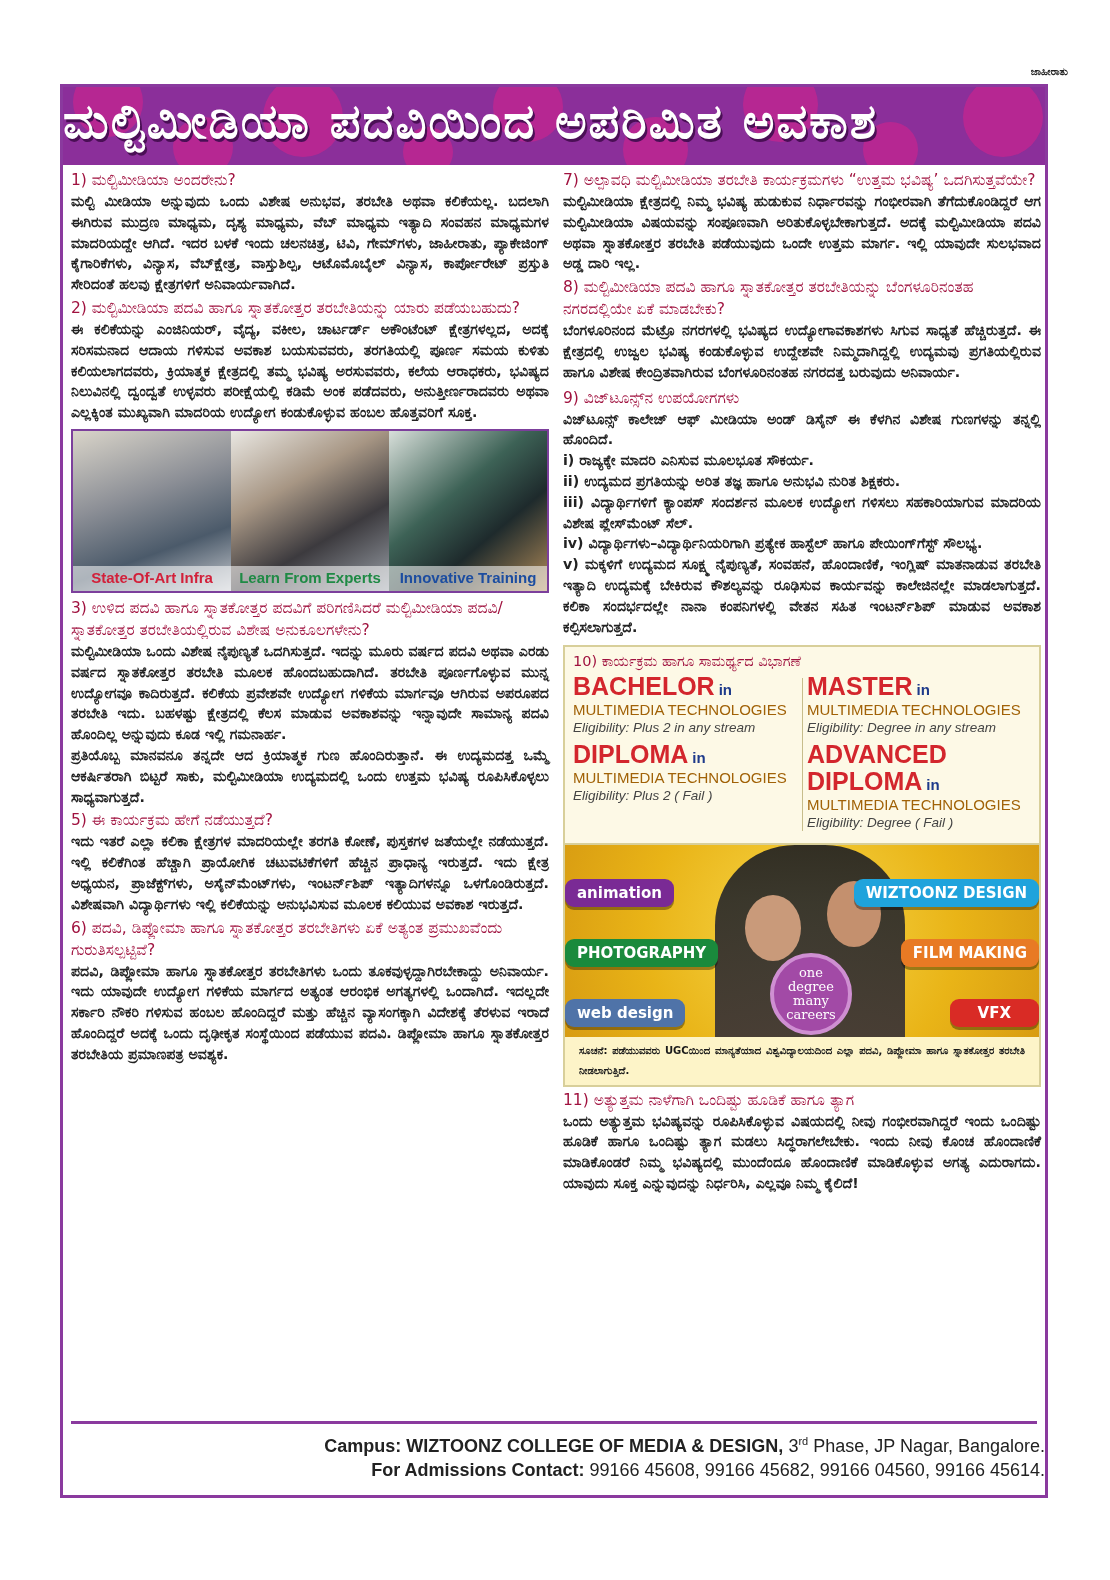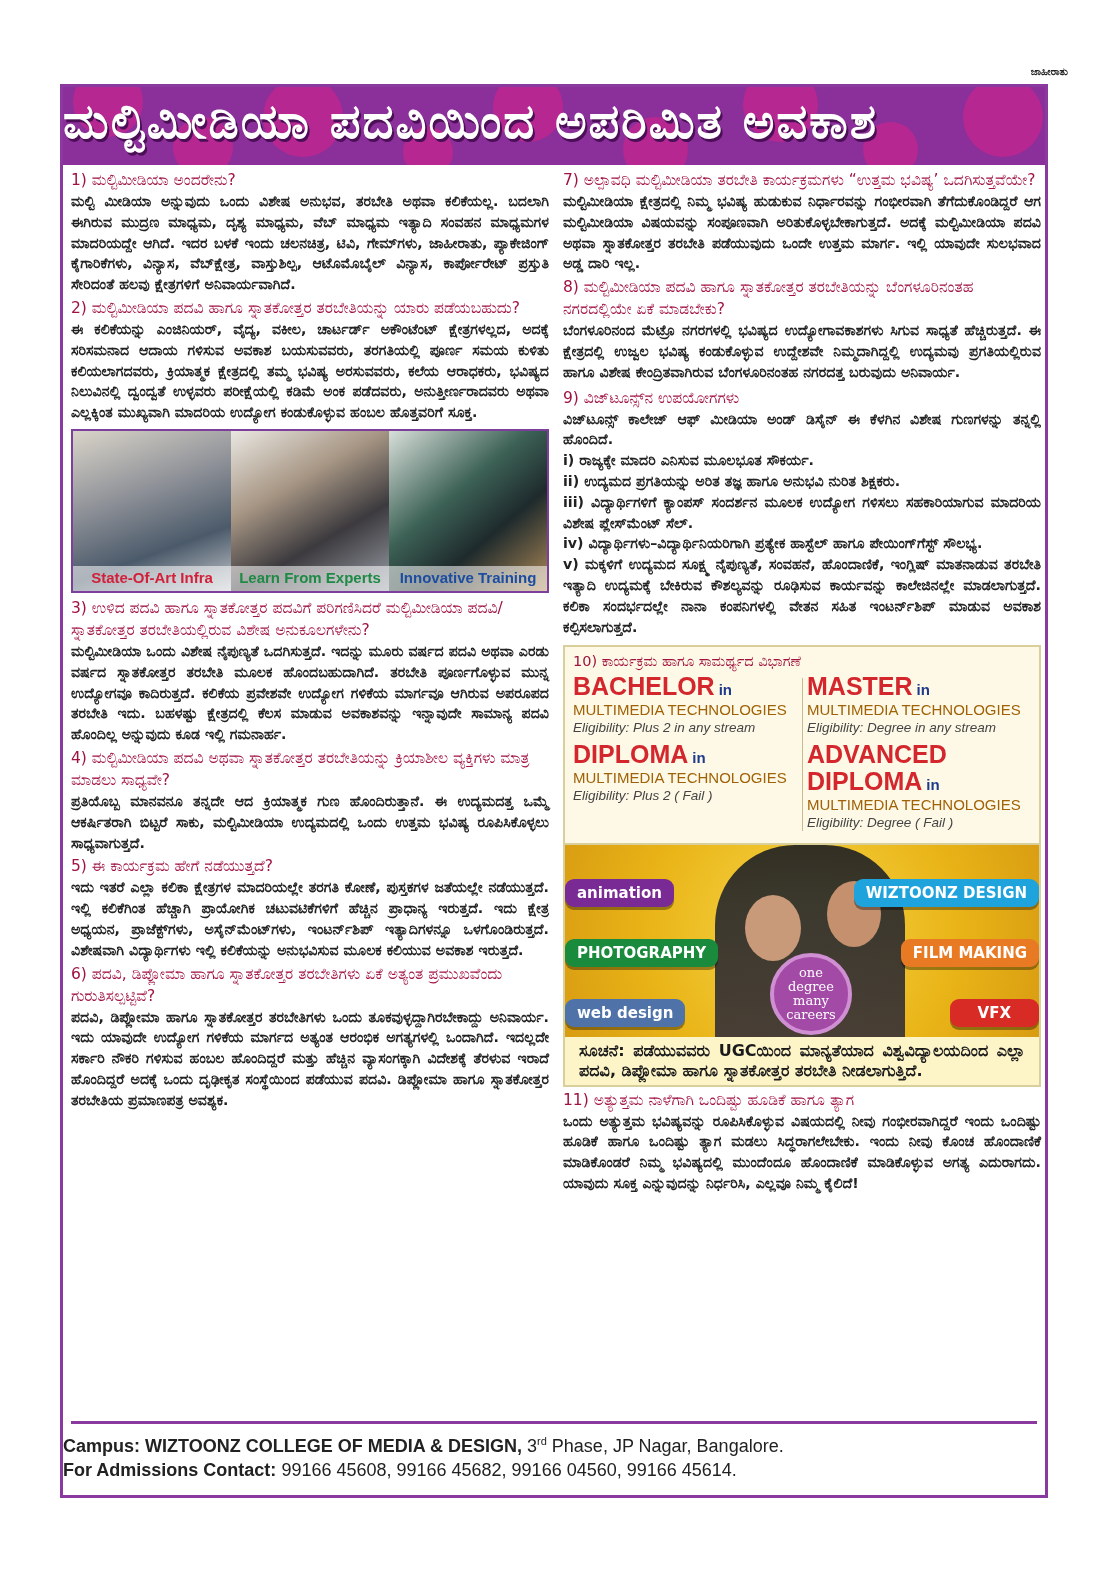--- a/index.html
+++ b/index.html
@@ -40,23 +40,23 @@
   .prog-wide .bpp{color:#e0443a;font-weight:bold;font-style:italic;font-size:12px;}
   .prog-wide .elig{color:#444;font-style:italic;font-size:12px;}
   .careers{height:192px;background:radial-gradient(circle at 50% 45%,#f7d74a 0%,#e9b417 60%,#d89c12 100%);position:relative;overflow:hidden;border-left:2px solid #d8cf9a;border-right:2px solid #d8cf9a;}
   .careers .grad{position:absolute;left:150px;width:190px;top:0;bottom:0;background:linear-gradient(180deg,#222 0%,#2b2b2b 30%,#3a3336 100%);border-radius:80px 80px 0 0;opacity:.92;}
   .careers .face1{position:absolute;left:180px;top:50px;width:56px;height:66px;border-radius:50%;background:#c99a7a;}
   .careers .face2{position:absolute;left:262px;top:36px;width:54px;height:66px;border-radius:50%;background:#c4906e;}
   .careers .seal{position:absolute;left:205px;top:108px;width:82px;height:82px;border-radius:50%;background:#a24aa6;border:4px solid #cf8fd2;color:#fff;font-family:"DejaVu Serif",serif;font-size:13px;line-height:14px;text-align:center;display:flex;align-items:center;justify-content:center;box-sizing:border-box;padding:6px;}
   .tag{position:absolute;color:#fff;font-weight:bold;font-family:"DejaVu Sans",sans-serif;font-size:15px;padding:4px 12px;border-radius:9px;box-shadow:0 3px 0 rgba(0,0,0,.35);}
   .tag.l{left:0;}
   .tag.r{right:0;}
-  .note{background:#fdf4c8;border:2px solid #d8cf9a;border-top:none;padding:4px 14px;font-weight:bold;text-align:justify;font-size:16px;line-height:20px;}
+  .note{background:#fdf4c8;border:2px solid #d8cf9a;border-top:none;padding:4px 14px;font-weight:bold;text-align:justify;font-size:10px;line-height:20px;}
   .footer-line{position:absolute;left:8px;right:8px;top:1334px;border-top:3px solid #8a3a9e;}
-  .footer{position:absolute;left:0;right:0;top:1342px;text-align:left;font-family:"Liberation Sans",sans-serif;font-weight:bold;font-size:18px;line-height:24px;color:#222;}
+  .footer{position:absolute;left:0;right:0;top:1342px;text-align:right;font-family:"Liberation Sans",sans-serif;font-weight:bold;font-size:18px;line-height:24px;color:#222;}
   .footer sup{font-size:11px;}
 </style>
 </head>
 <body>
 
 <div class="section-tag">ಜಾಹೀರಾತು</div>
 
 <div class="frame">
   <div class="banner">
     <span class="dot" style="left:10px;top:-20px;width:70px;height:70px"></span>
@@ -84,21 +84,20 @@
       <div class="pane p2">
         <div class="cap green">Learn From Experts</div>
       </div>
       <div class="pane p3">
         <div class="cap blue">Innovative Training</div>
       </div>
     </div>
 
     <div class="q">3) ಉಳಿದ ಪದವಿ ಹಾಗೂ ಸ್ನಾತಕೋತ್ತರ ಪದವಿಗೆ ಪರಿಗಣಿಸಿದರೆ ಮಲ್ಟಿಮೀಡಿಯಾ ಪದವಿ/ಸ್ನಾತಕೋತ್ತರ ತರಬೇತಿಯಲ್ಲಿರುವ ವಿಶೇಷ ಅನುಕೂಲಗಳೇನು?</div>
     <div class="a">ಮಲ್ಟಿಮೀಡಿಯಾ ಒಂದು ವಿಶೇಷ ನೈಪುಣ್ಯತೆ ಒದಗಿಸುತ್ತದೆ. ಇದನ್ನು ಮೂರು ವರ್ಷದ ಪದವಿ ಅಥವಾ ಎರಡು ವರ್ಷದ ಸ್ನಾತಕೋತ್ತರ ತರಬೇತಿ ಮೂಲಕ ಹೊಂದಬಹುದಾಗಿದೆ. ತರಬೇತಿ ಪೂರ್ಣಗೊಳ್ಳುವ ಮುನ್ನ ಉದ್ಯೋಗವೂ ಕಾದಿರುತ್ತದೆ. ಕಲಿಕೆಯ ಪ್ರವೇಶವೇ ಉದ್ಯೋಗ ಗಳಿಕೆಯ ಮಾರ್ಗವೂ ಆಗಿರುವ ಅಪರೂಪದ ತರಬೇತಿ ಇದು. ಬಹಳಷ್ಟು ಕ್ಷೇತ್ರದಲ್ಲಿ ಕೆಲಸ ಮಾಡುವ ಅವಕಾಶವನ್ನು ಇನ್ನಾವುದೇ ಸಾಮಾನ್ಯ ಪದವಿ ಹೊಂದಿಲ್ಲ ಅನ್ನುವುದು ಕೂಡ ಇಲ್ಲಿ ಗಮನಾರ್ಹ.</div>
-    <div class="q">4) ಮಲ್ಟಿಮೀಡಿಯಾ ಪದವಿ ಅಥವಾ ಸ್ನಾತಕೋತ್ತರ ತರಬೇತಿಯನ್ನು ಕ್ರಿಯಾಶೀಲ ವ್ಯಕ್ತಿಗಳು ಮಾತ್ರ ಮಾಡಲು ಸಾಧ್ಯವೇ?</div>
     <div class="a">ಪ್ರತಿಯೊಬ್ಬ ಮಾನವನೂ ತನ್ನದೇ ಆದ ಕ್ರಿಯಾತ್ಮಕ ಗುಣ ಹೊಂದಿರುತ್ತಾನೆ. ಈ ಉದ್ಯಮದತ್ತ ಒಮ್ಮೆ ಆಕರ್ಷಿತರಾಗಿ ಬಿಟ್ಟರೆ ಸಾಕು, ಮಲ್ಟಿಮೀಡಿಯಾ ಉದ್ಯಮದಲ್ಲಿ ಒಂದು ಉತ್ತಮ ಭವಿಷ್ಯ ರೂಪಿಸಿಕೊಳ್ಳಲು ಸಾಧ್ಯವಾಗುತ್ತದೆ.</div>
     <div class="q">5) ಈ ಕಾರ್ಯಕ್ರಮ ಹೇಗೆ ನಡೆಯುತ್ತದೆ?</div>
     <div class="a">ಇದು ಇತರೆ ಎಲ್ಲಾ ಕಲಿಕಾ ಕ್ಷೇತ್ರಗಳ ಮಾದರಿಯಲ್ಲೇ ತರಗತಿ ಕೋಣೆ, ಪುಸ್ತಕಗಳ ಜತೆಯಲ್ಲೇ ನಡೆಯುತ್ತದೆ. ಇಲ್ಲಿ ಕಲಿಕೆಗಿಂತ ಹೆಚ್ಚಾಗಿ ಪ್ರಾಯೋಗಿಕ ಚಟುವಟಿಕೆಗಳಿಗೆ ಹೆಚ್ಚಿನ ಪ್ರಾಧಾನ್ಯ ಇರುತ್ತದೆ. ಇದು ಕ್ಷೇತ್ರ ಅಧ್ಯಯನ, ಪ್ರಾಜೆಕ್ಟ್‌ಗಳು, ಅಸೈನ್‌ಮೆಂಟ್‌ಗಳು, ಇಂಟರ್ನ್‌ಶಿಪ್ ಇತ್ಯಾದಿಗಳನ್ನೂ ಒಳಗೊಂಡಿರುತ್ತದೆ. ವಿಶೇಷವಾಗಿ ವಿದ್ಯಾರ್ಥಿಗಳು ಇಲ್ಲಿ ಕಲಿಕೆಯನ್ನು ಅನುಭವಿಸುವ ಮೂಲಕ ಕಲಿಯುವ ಅವಕಾಶ ಇರುತ್ತದೆ.</div>
     <div class="q">6) ಪದವಿ, ಡಿಪ್ಲೋಮಾ ಹಾಗೂ ಸ್ನಾತಕೋತ್ತರ ತರಬೇತಿಗಳು ಏಕೆ ಅತ್ಯಂತ ಪ್ರಮುಖವೆಂದು ಗುರುತಿಸಲ್ಪಟ್ಟಿವೆ?</div>
     <div class="a">ಪದವಿ, ಡಿಪ್ಲೋಮಾ ಹಾಗೂ ಸ್ನಾತಕೋತ್ತರ ತರಬೇತಿಗಳು ಒಂದು ತೂಕವುಳ್ಳದ್ದಾಗಿರಬೇಕಾದ್ದು ಅನಿವಾರ್ಯ. ಇದು ಯಾವುದೇ ಉದ್ಯೋಗ ಗಳಿಕೆಯ ಮಾರ್ಗದ ಅತ್ಯಂತ ಆರಂಭಿಕ ಅಗತ್ಯಗಳಲ್ಲಿ ಒಂದಾಗಿದೆ. ಇದಲ್ಲದೇ ಸರ್ಕಾರಿ ನೌಕರಿ ಗಳಿಸುವ ಹಂಬಲ ಹೊಂದಿದ್ದರೆ ಮತ್ತು ಹೆಚ್ಚಿನ ವ್ಯಾಸಂಗಕ್ಕಾಗಿ ವಿದೇಶಕ್ಕೆ ತೆರಳುವ ಇರಾದೆ ಹೊಂದಿದ್ದರೆ ಅದಕ್ಕೆ ಒಂದು ದೃಢೀಕೃತ ಸಂಸ್ಥೆಯಿಂದ ಪಡೆಯುವ ಪದವಿ. ಡಿಪ್ಲೋಮಾ ಹಾಗೂ ಸ್ನಾತಕೋತ್ತರ ತರಬೇತಿಯ ಪ್ರಮಾಣಪತ್ರ ಅವಶ್ಯಕ.</div>
   </div>
 
   <div class="col right">
     <div class="q">7) ಅಲ್ಪಾವಧಿ ಮಲ್ಟಿಮೀಡಿಯಾ ತರಬೇತಿ ಕಾರ್ಯಕ್ರಮಗಳು “ಉತ್ತಮ ಭವಿಷ್ಯ’ ಒದಗಿಸುತ್ತವೆಯೇ?</div>
     <div class="a">ಮಲ್ಟಿಮೀಡಿಯಾ ಕ್ಷೇತ್ರದಲ್ಲಿ ನಿಮ್ಮ ಭವಿಷ್ಯ ಹುಡುಕುವ ನಿರ್ಧಾರವನ್ನು ಗಂಭೀರವಾಗಿ ತೆಗೆದುಕೊಂಡಿದ್ದರೆ ಆಗ ಮಲ್ಟಿಮೀಡಿಯಾ ವಿಷಯವನ್ನು ಸಂಪೂಣವಾಗಿ ಅರಿತುಕೊಳ್ಳಬೇಕಾಗುತ್ತದೆ. ಅದಕ್ಕೆ ಮಲ್ಟಿಮೀಡಿಯಾ ಪದವಿ ಅಥವಾ ಸ್ನಾತಕೋತ್ತರ ತರಬೇತಿ ಪಡೆಯುವುದು ಒಂದೇ ಉತ್ತಮ ಮಾರ್ಗ. ಇಲ್ಲಿ ಯಾವುದೇ ಸುಲಭವಾದ ಅಡ್ಡ ದಾರಿ ಇಲ್ಲ.</div>

